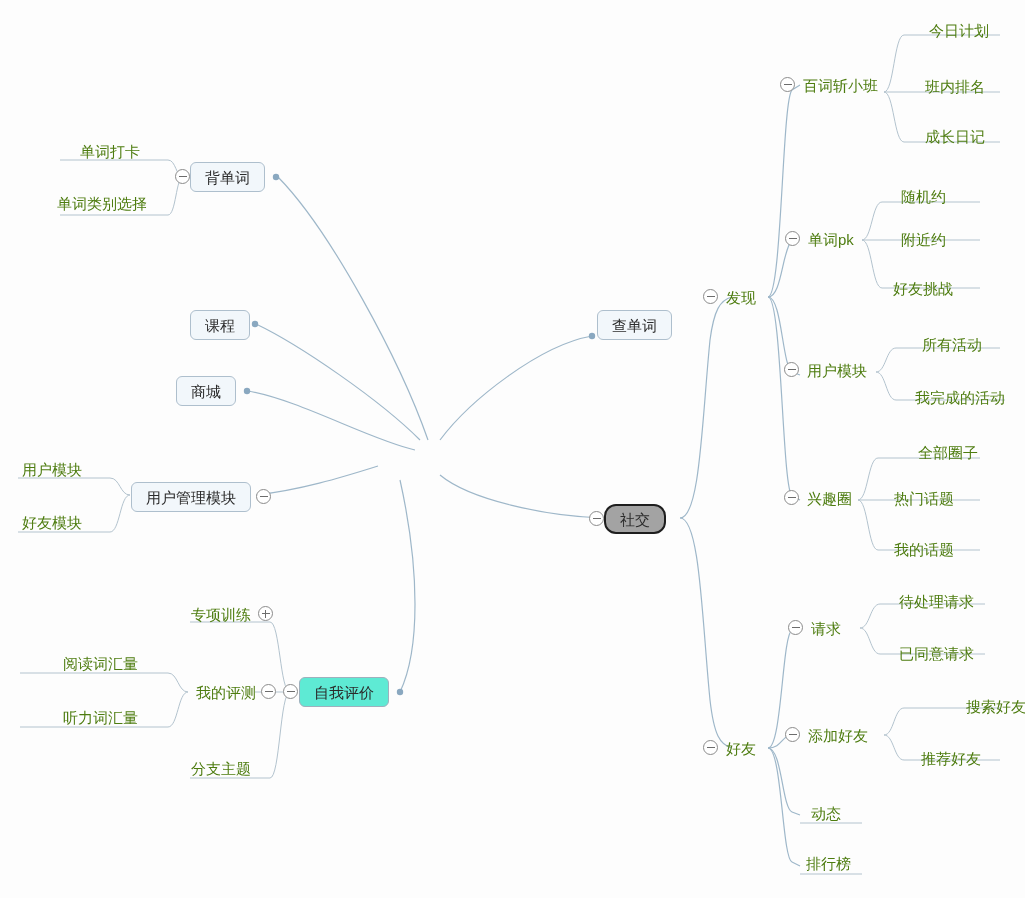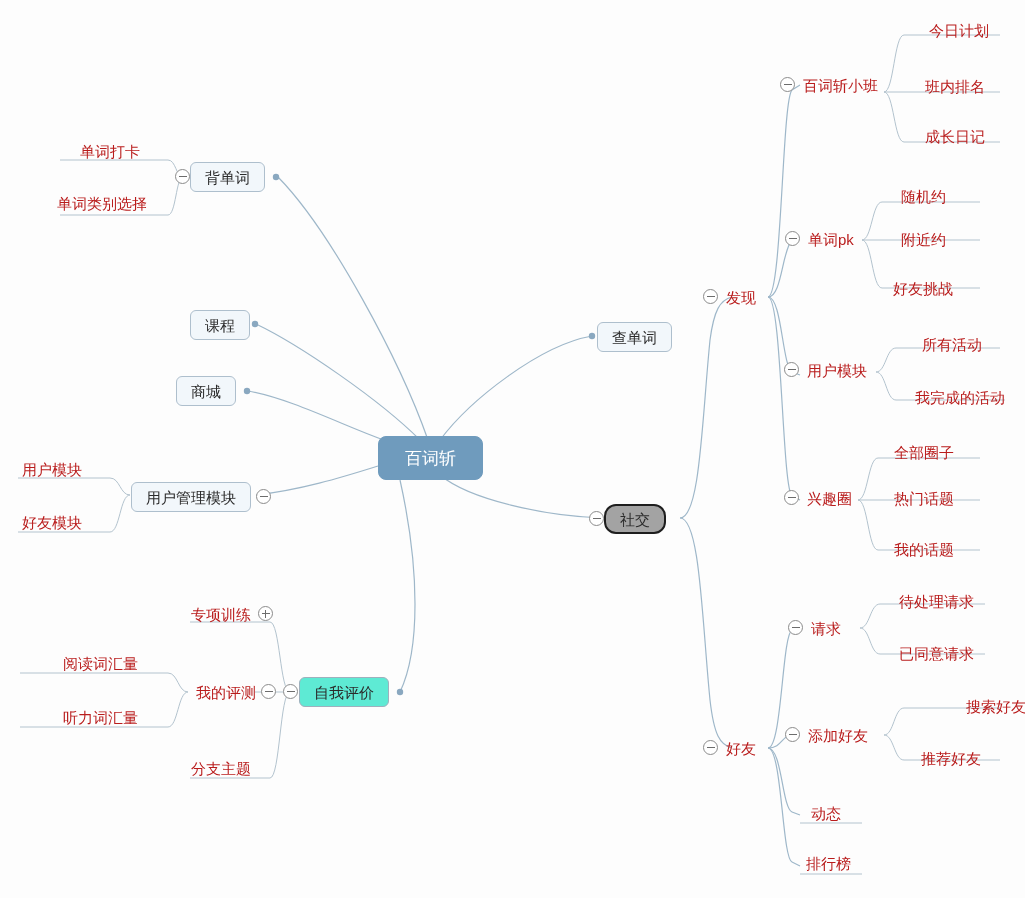--- a/index.html
+++ b/index.html
@@ -72,21 +72,21 @@
     font-size: 17px;
     height: 44px;
     padding: 0 26px;
   }
   .node.plain {
     background: transparent;
     border: none;
     padding: 0;
     height: 20px;
     font-size: 15px;
-    color: #b91c1c;
+    color: #4d7c0f;
   }
 
   
   .toggle {
     position: absolute;
     width: 15px;
     height: 15px;
     border: 1px solid #8c8c8c;
     border-radius: 50%;
     background: #ffffff;
@@ -182,21 +182,20 @@
     <path class="thin" d="M 800,823 L 862,823"></path>
     <path class="thin" d="M 800,874 L 862,874"></path>
 
     <circle class="dot" cx="276" cy="177" r="3.2"></circle>
     <circle class="dot" cx="255" cy="324" r="3.2"></circle>
     <circle class="dot" cx="247" cy="391" r="3.2"></circle>
     <circle class="dot" cx="592" cy="336" r="3.2"></circle>
     <circle class="dot" cx="400" cy="692" r="3.2"></circle>
   </svg>
 
-  <div class="node root" style="left:378px; top:436px;">百词斩</div>
 
   <div class="node boxed" style="left:190px; top:162px;text-align:right;">背单词</div>
   <div class="toggle" style="left:175px; top:169px;"></div>
   <div class="node plain" style="left:80px; top:141px;">单词打卡</div>
   <div class="node plain" style="left:57px; top:193px;">单词类别选择</div>
 
   <div class="node boxed" style="left:190px; top:310px;">课程</div>
   <div class="node boxed" style="left:176px; top:376px;">商城</div>
 
   <div class="node boxed" style="left:131px; top:482px;">用户管理模块</div>
@@ -210,21 +209,21 @@
   <div class="node plain" style="left:191px; top:604px;">专项训练</div>
   <div class="toggle plus" style="left:258px; top:606px;"></div>
 
   <div class="node plain" style="left:196px; top:682px;text-align:center;">我的评测</div>
   <div class="toggle" style="left:261px; top:684px;"></div>
 
   <div class="node plain" style="left:63px; top:653px;">阅读词汇量</div>
   <div class="node plain" style="left:63px; top:707px;">听力词汇量</div>
   <div class="node plain" style="left:191px; top:758px;">分支主题</div>
 
-  <div class="node boxed" style="left:597px; top:322px;">查单词</div>
+  <div class="node boxed" style="left:597px; top:310px;">查单词</div>
 
   <div class="node boxed selected" style="left:604px; top:504px;">社交</div>
   <div class="toggle" style="left:589px; top:511px;"></div>
 
   <div class="node plain" style="left:726px; top:287px;text-align:right;">发现</div>
   <div class="toggle" style="left:703px; top:289px;"></div>
 
   <div class="node plain" style="left:803px; top:75px;">百词斩小班</div>
   <div class="toggle" style="left:780px; top:77px;"></div>
   <div class="node plain" style="left:929px; top:20px;">今日计划</div>
@@ -237,21 +236,21 @@
   <div class="node plain" style="left:901px; top:229px;">附近约</div>
   <div class="node plain" style="left:893px; top:278px;">好友挑战</div>
 
   <div class="node plain" style="left:807px; top:360px;">用户模块</div>
   <div class="toggle" style="left:784px; top:362px;"></div>
   <div class="node plain" style="left:922px; top:334px;">所有活动</div>
   <div class="node plain" style="left:915px; top:387px;">我完成的活动</div>
 
   <div class="node plain" style="left:807px; top:488px;">兴趣圈</div>
   <div class="toggle" style="left:784px; top:490px;"></div>
-  <div class="node plain" style="left:894px; top:442px;">全部圈子</div>
+  <div class="node plain" style="left:918px; top:442px;">全部圈子</div>
   <div class="node plain" style="left:894px; top:488px;">热门话题</div>
   <div class="node plain" style="left:894px; top:539px;">我的话题</div>
 
   <div class="node plain" style="left:726px; top:738px;">好友</div>
   <div class="toggle" style="left:703px; top:740px;"></div>
 
   <div class="node plain" style="left:811px; top:618px;">请求</div>
   <div class="toggle" style="left:788px; top:620px;"></div>
   <div class="node plain" style="left:899px; top:591px;">待处理请求</div>
   <div class="node plain" style="left:899px; top:643px;">已同意请求</div>

